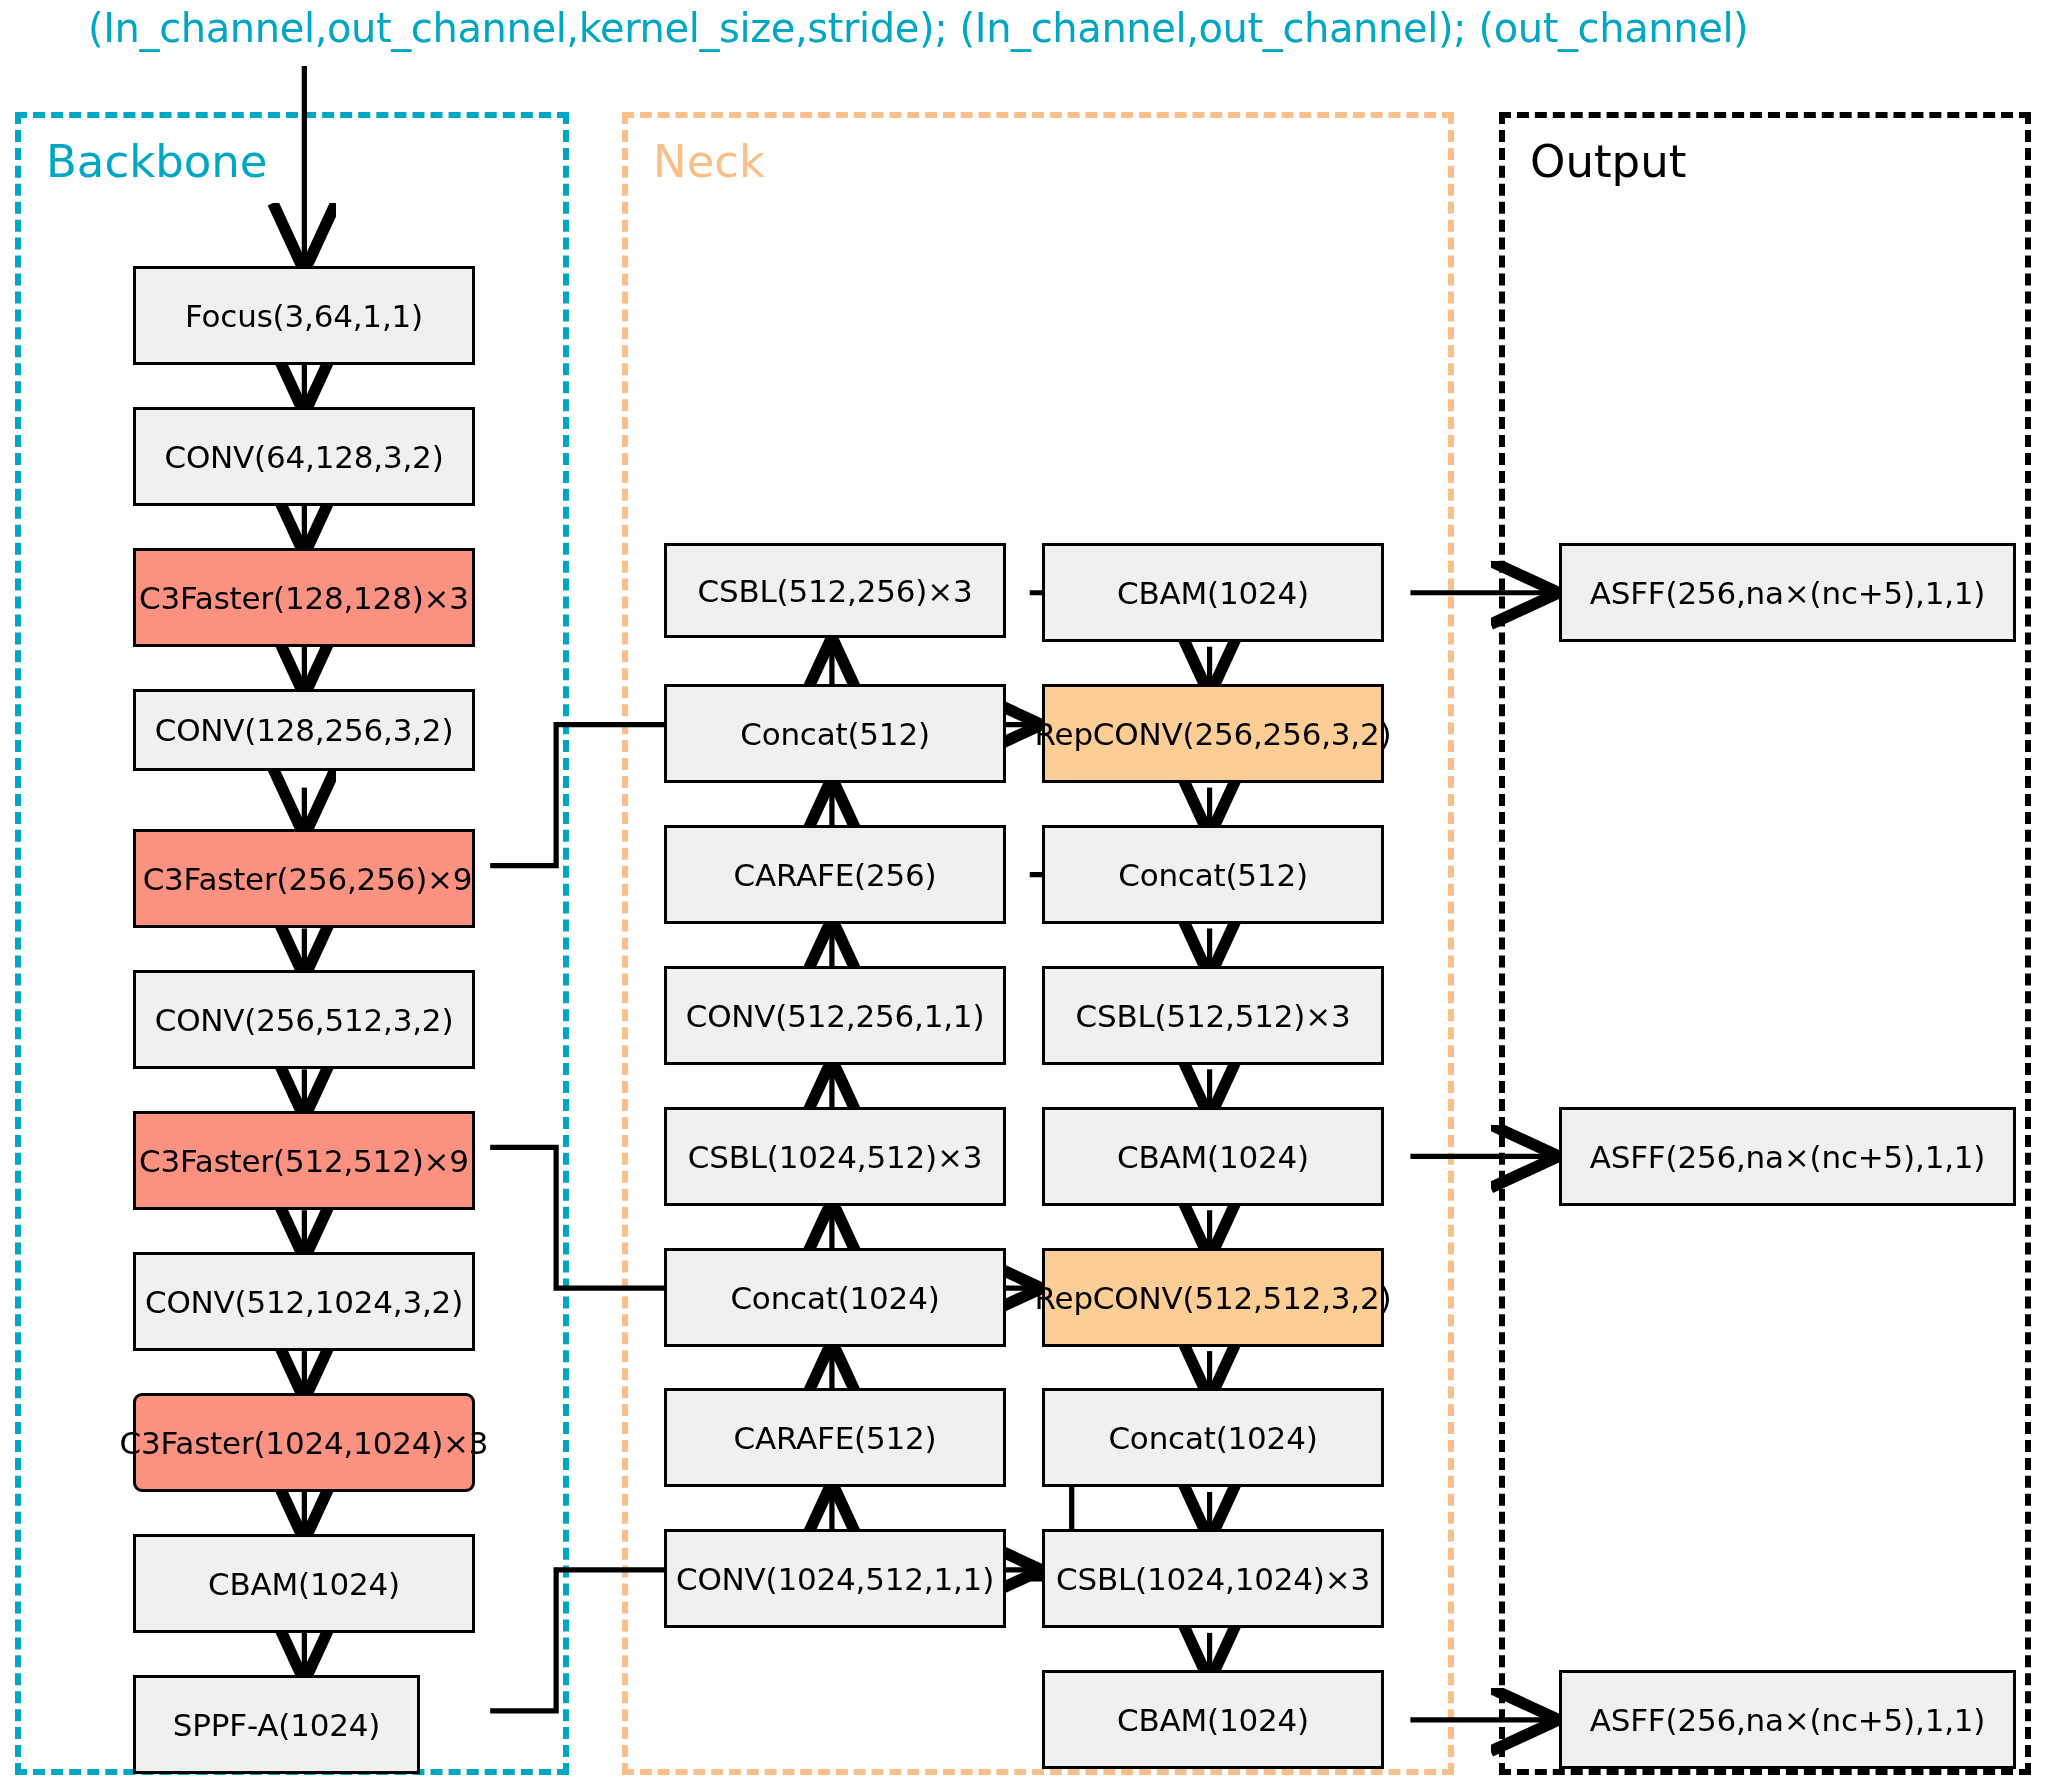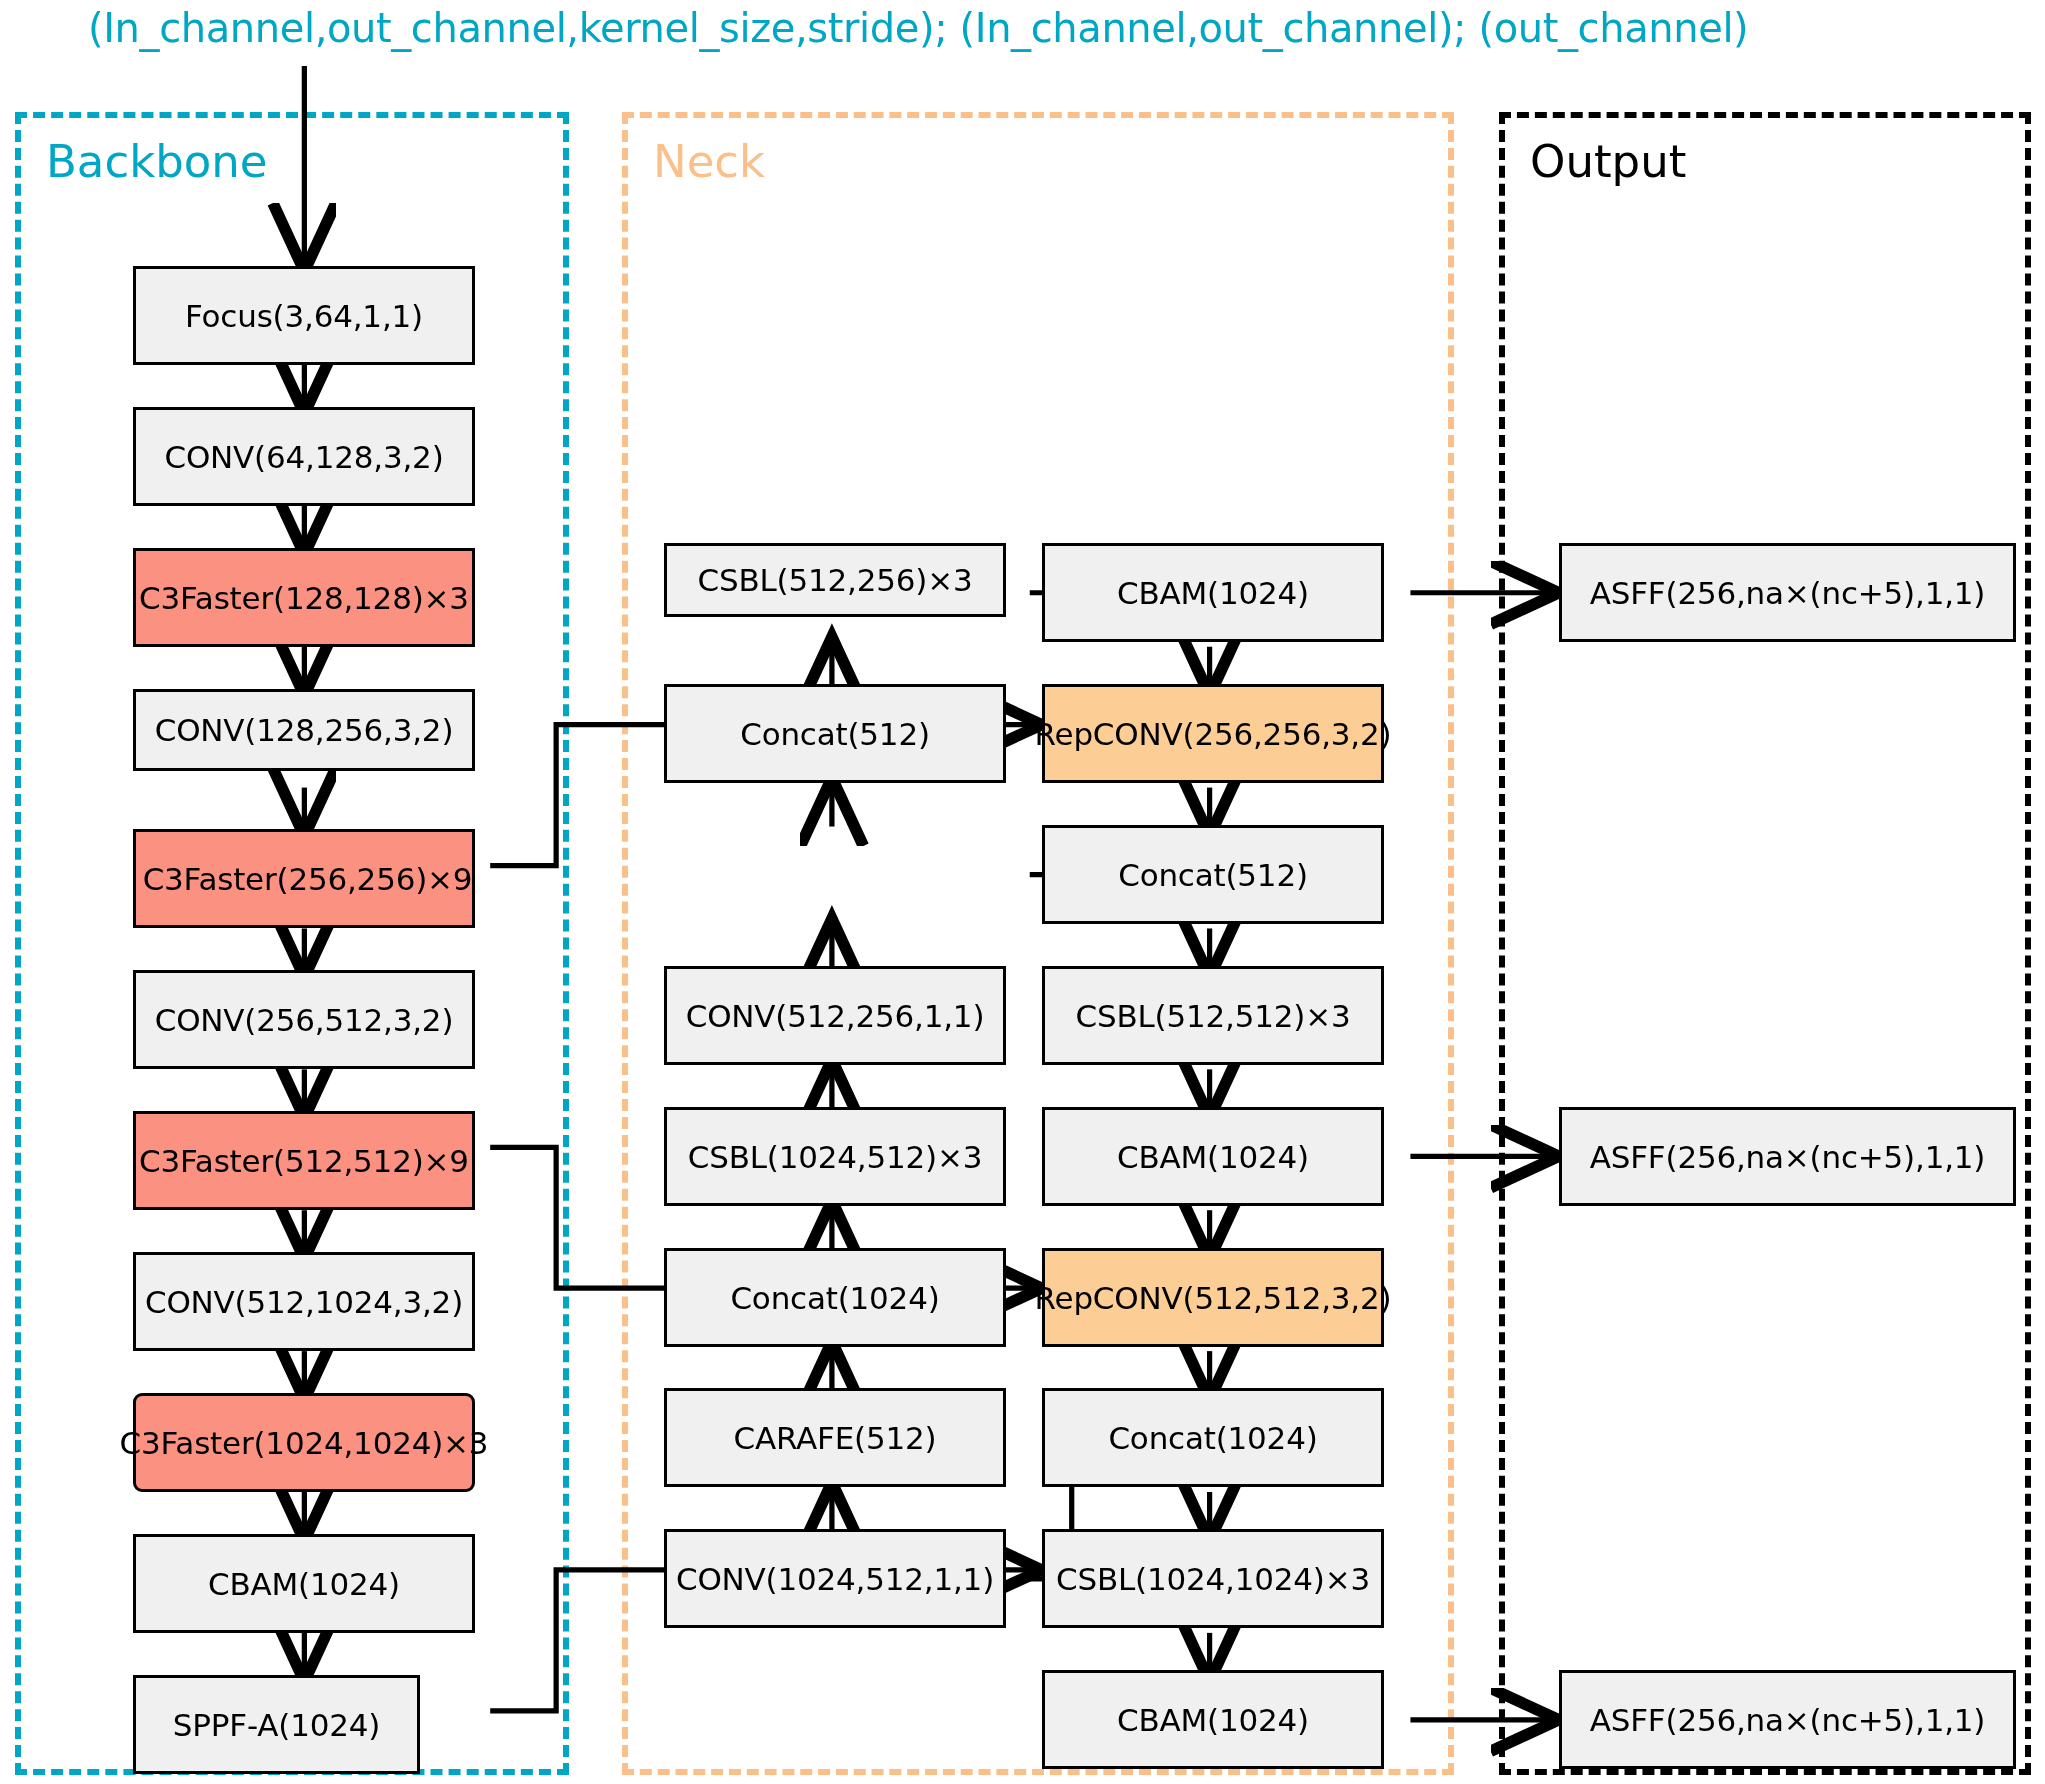--- a/index.html
+++ b/index.html
@@ -148,26 +148,29 @@
   <div class="node red" style="left:133px;top:1393px;width:342px;height:99px;border-radius:9px;">
       <span>C3Faster(1024,1024)×3</span>
     </div>
   <div class="node" style="left:133px;top:1534px;width:342px;height:99px;">
       <span>CBAM(1024)</span>
     </div>
   <div class="node" style="left:133px;top:1675px;width:287px;height:99px;">
       <span>SPPF-A(1024)</span>
     </div>
 
-  <div class="node" style="left:664px;top:543px;width:342px;height:74px;">
+  <div class="node" style="left:664px;top:543px;width:342px;height:95px;">
       <span>CSBL(512,256)×3</span>
     </div>
   <div class="node" style="left:664px;top:684px;width:342px;height:99px;">
       <span>Concat(512)</span>
     </div>
+  <div class="node" style="left:664px;top:825px;width:342px;height:99px;">
+      <span>CARAFE(256)</span>
+    </div>
   <div class="node" style="left:664px;top:966px;width:342px;height:99px;">
       <span>CONV(512,256,1,1)</span>
     </div>
   <div class="node" style="left:664px;top:1107px;width:342px;height:99px;">
       <span>CSBL(1024,512)×3</span>
     </div>
   <div class="node" style="left:664px;top:1248px;width:342px;height:99px;">
       <span>Concat(1024)</span>
     </div>
   <div class="node" style="left:664px;top:1388px;width:342px;height:99px;">

